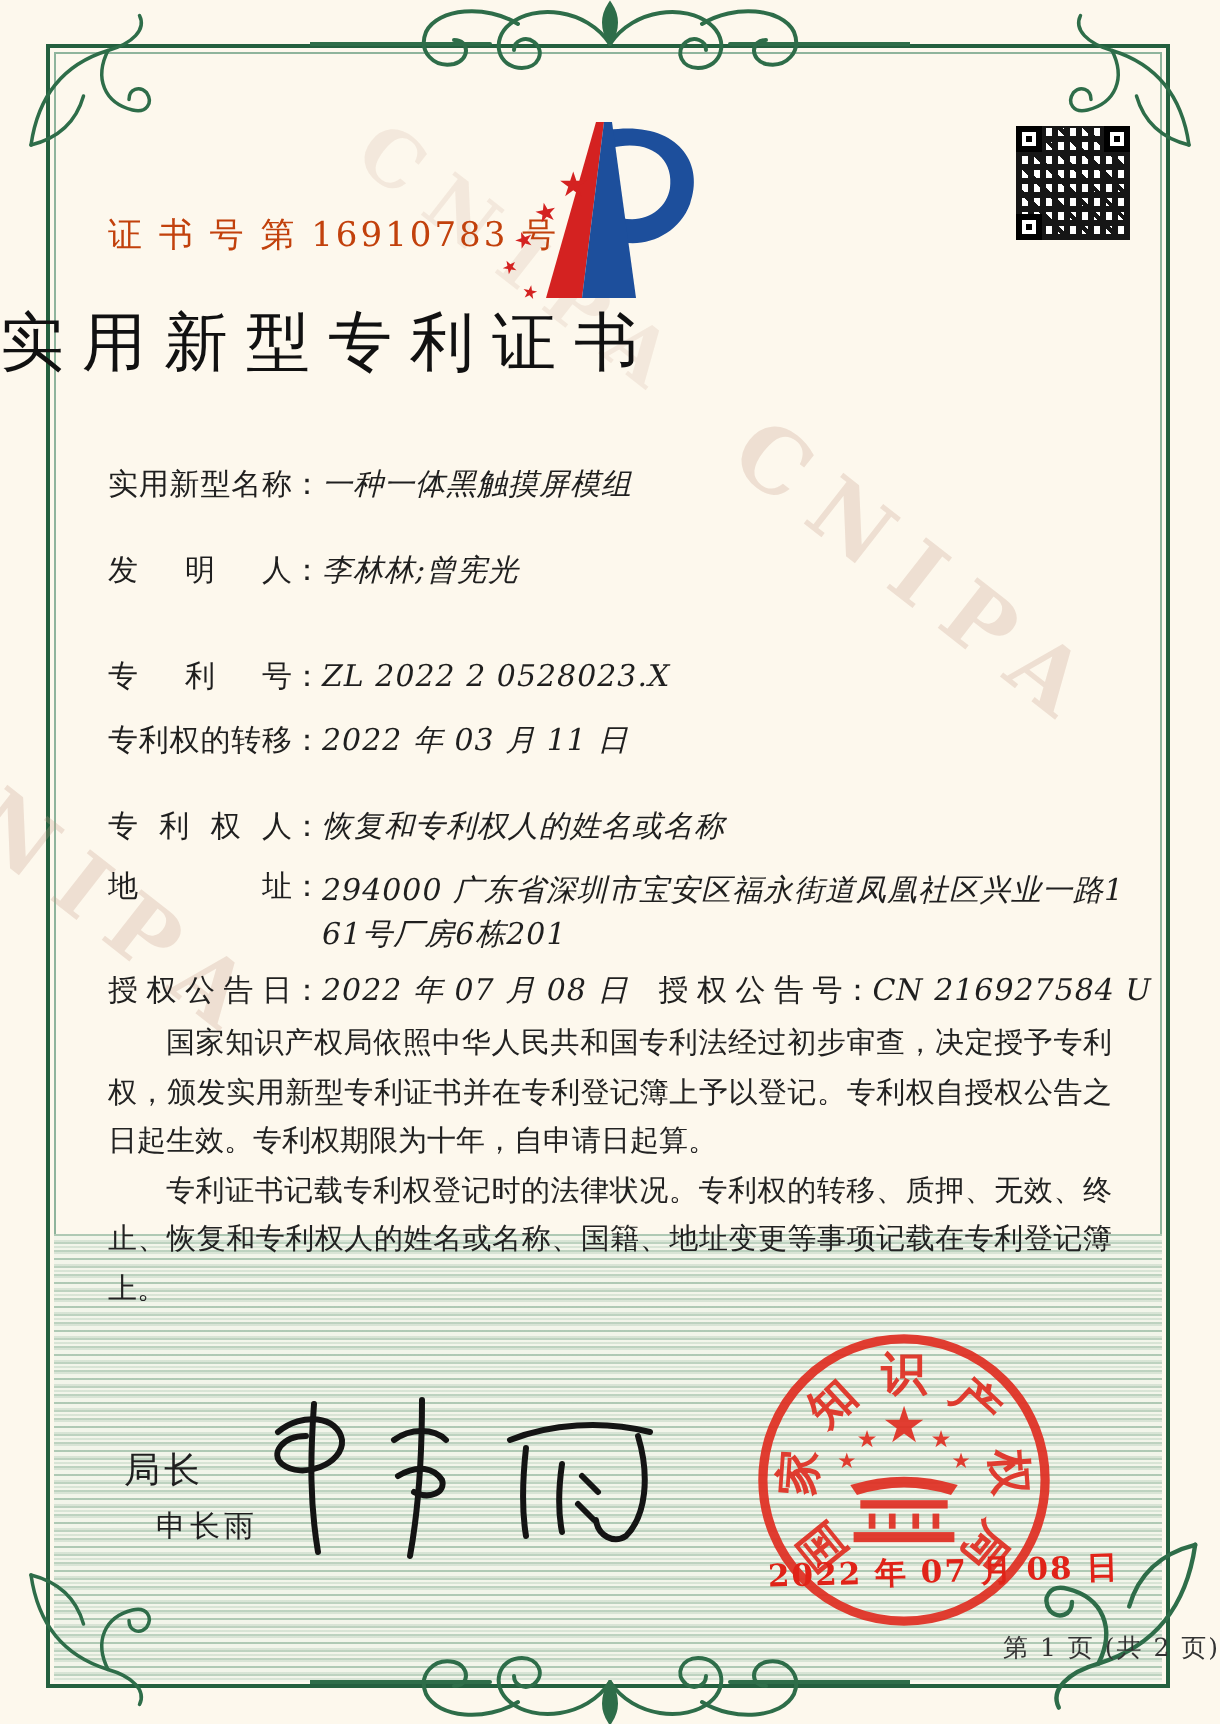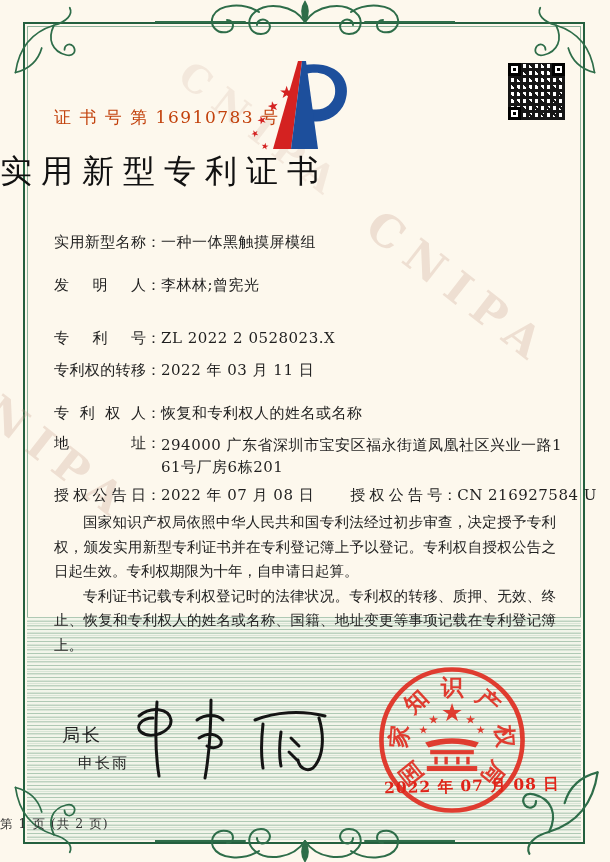--- a/index.html
+++ b/index.html
@@ -36,39 +36,39 @@
       repeating-linear-gradient(0deg,#161616 0 3px,transparent 3px 7px),
       repeating-linear-gradient(45deg,#161616 0 2px,transparent 2px 9px);
   }
   .qr .finder{position:absolute;width:13px;height:13px;border:3px solid #000;background:#fff;box-sizing:border-box;}
   .qr .finder::after{content:"";position:absolute;inset:2px;background:#000;}
   .qr .f-tl{left:0;top:0;} .qr .f-tr{right:0;top:0;} .qr .f-bl{left:0;bottom:0;}
   
   .row{position:absolute;left:54px;font-size:15px;white-space:nowrap;}
   .flabel{display:inline-block;width:92px;text-align:justify;text-align-last:justify;vertical-align:top;font-family:Liberation Mono, monospace;}
   .colon{display:inline-block;vertical-align:top;}
-  .fval{display:inline-block;vertical-align:top;letter-spacing:.5px;}
+  .fval{display:inline-block;vertical-align:top;letter-spacing:.5px;font-style:italic;}
   .fval.wrap{white-space:normal;width:404px;word-break:break-all;line-height:22px;}
-  .grant2{margin-left:36px;}
+  .grant2{margin-left:15px;}
   
   .paras{left:54px;top:510px;width:502px;font-size:14.5px;line-height:24.5px;text-align:justify;color:#222;}
   .paras p{margin:0;text-indent:2em;}
   
   .dir-title{left:62px;top:723px;font-size:18px;letter-spacing:2px;}
   .dir-name{left:78px;top:754px;font-size:15px;letter-spacing:2px;}
   .sig{left:115px;top:690px;}
   .sig path{stroke:#141414;stroke-width:3;fill:none;stroke-linecap:round;stroke-linejoin:round;}
   
   .seal{left:368px;top:656px;opacity:.9;}
   .seal .red{fill:#e02a1e;}
   .seal .ring{fill:none;stroke:#e02a1e;stroke-width:5.5;}
   .seal text{fill:#e02a1e;font-weight:bold;font-family:"DejaVu Serif",serif;}
   .seal-date{left:384px;top:776px;font-size:15.5px;font-weight:bold;color:#e02318;letter-spacing:1px;transform:rotate(-1.5deg);white-space:nowrap;}
   
-  .footer{left:0;top:816px;width:610px;text-align:left;font-size:12.5px;color:#333;letter-spacing:1px;}
+  .footer{left:0;top:816px;width:610px;text-align:right;font-size:12.5px;color:#333;letter-spacing:1px;}
 </style>
 </head>
 <body>
 
 <svg width="0" height="0" style="position:absolute">
   <defs>
     <g id="flo">
       <path d="M0,22 H90"></path>
         <path d="M210,22 H300"></path>
       <path d="M150,22 C138,4 112,2 100,12 C90,20 94,34 106,34 C114,34 118,26 112,21 C108,18 102,20 102,25"></path>

